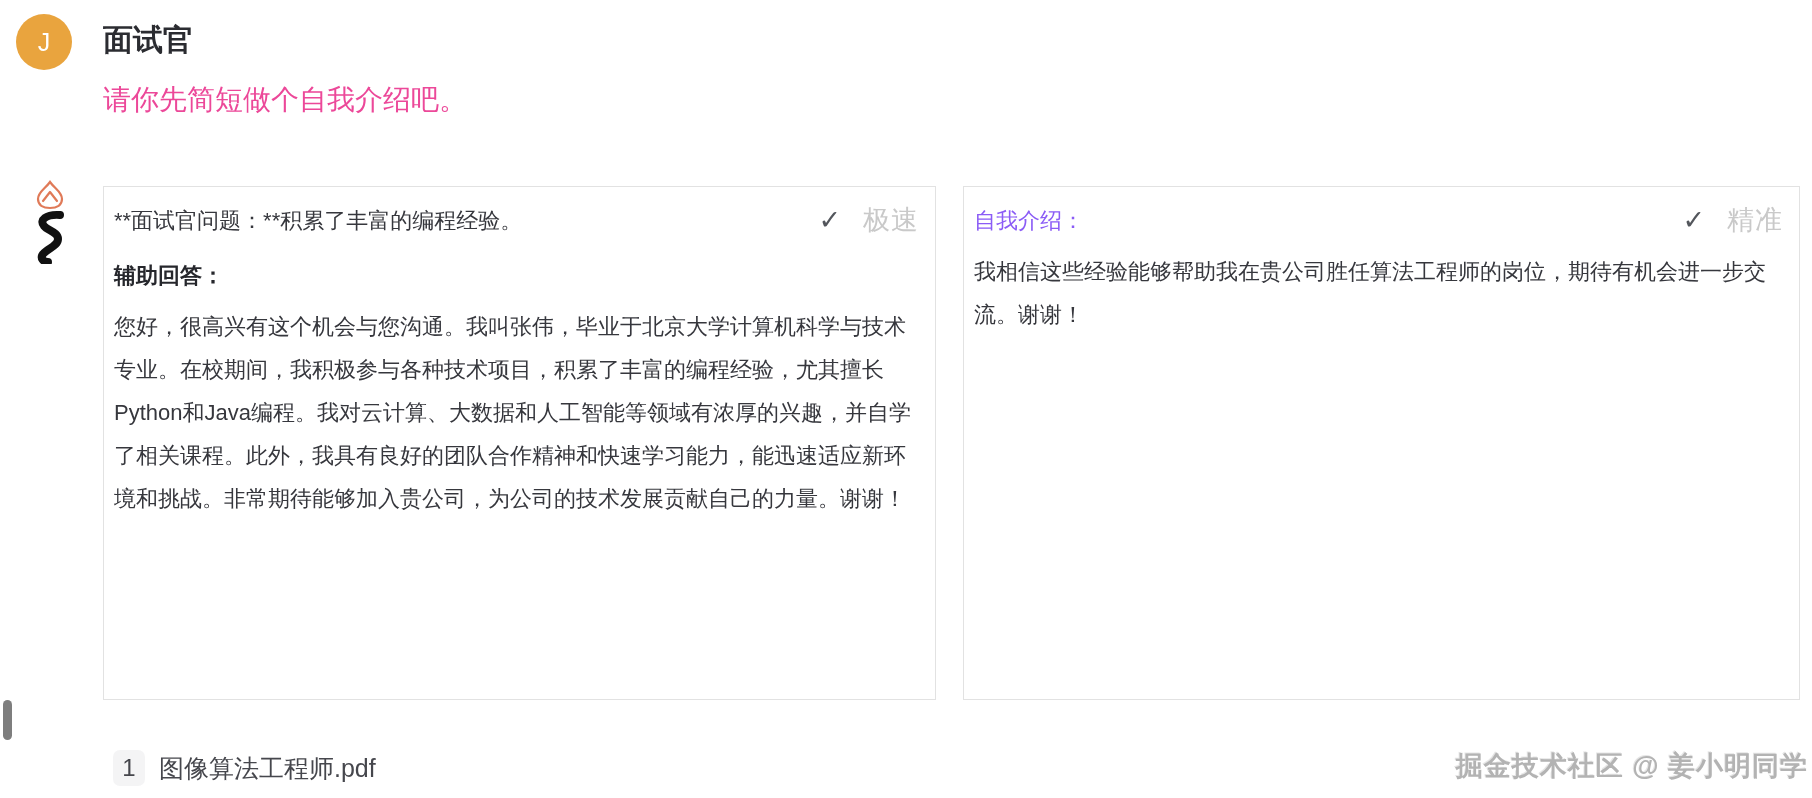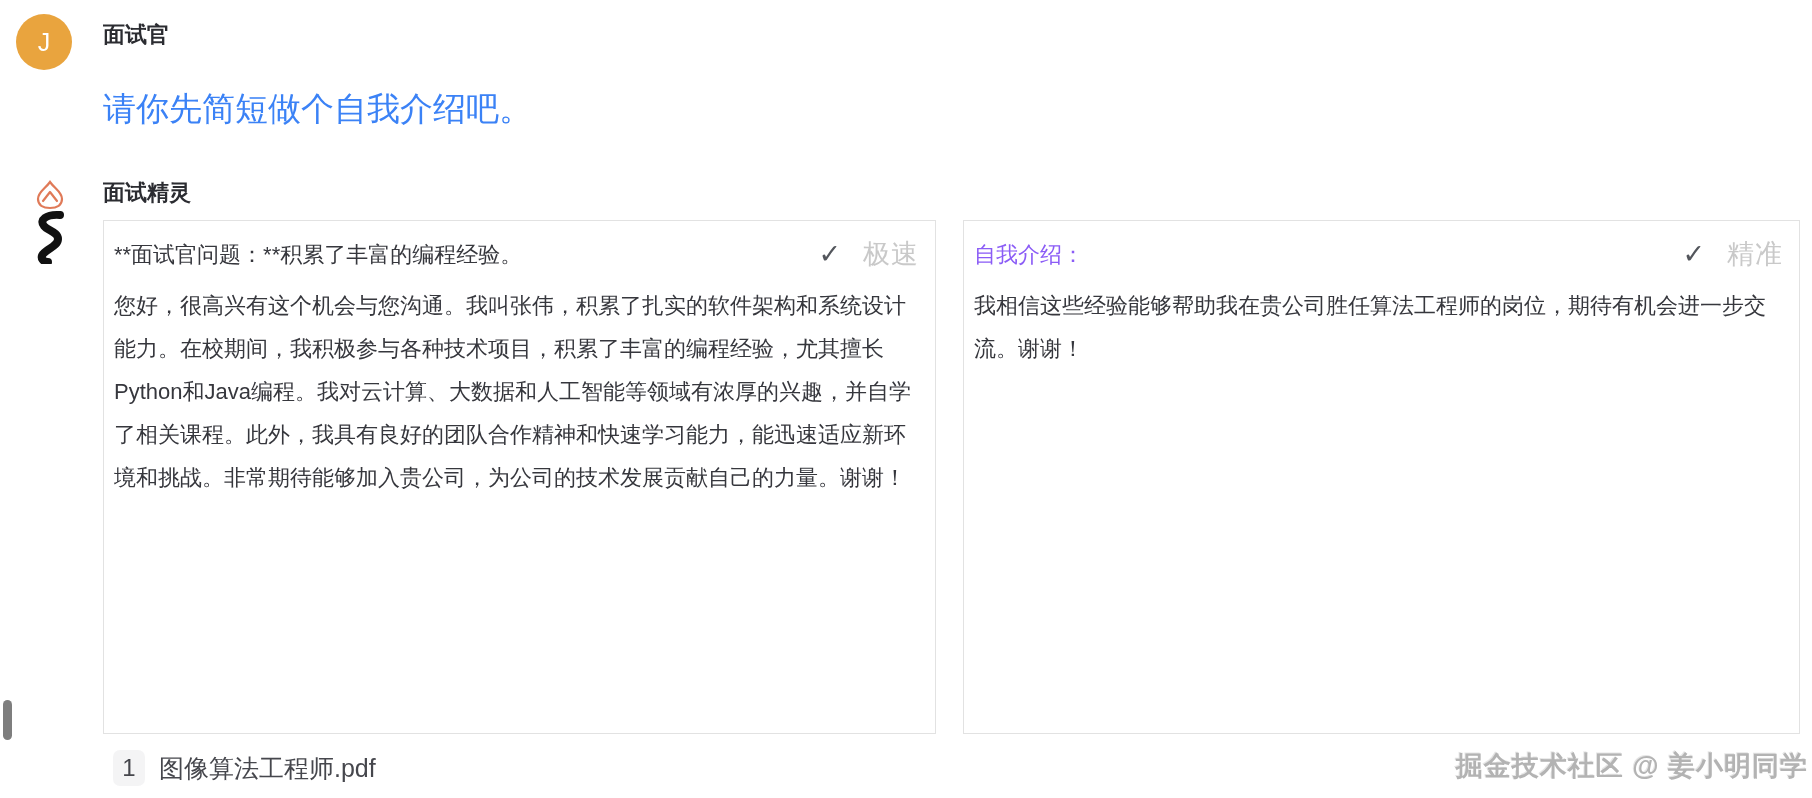--- a/index.html
+++ b/index.html
@@ -21,25 +21,25 @@
 
   .avatar-circle {
     width: 56px; height: 56px; border-radius: 50%;
     background: #E9A43E;
     display: flex; align-items: center; justify-content: center;
     color: #ffffff; font-size: 25px; line-height: 1;
   }
   .genie-logo { width: 40px; height: 84px; margin-left: 14px; margin-top: 8px; }
 
   .sender-name {
-    font-size: 22px; font-weight: bold; color: #2b2c31;
+    font-size: 30px; font-weight: bold; color: #2b2c31;
     line-height: 1.2; margin-top: 8px;
   }
   .question-text {
-    font-size: 33px; color: #3b82f6; margin-top: 38px; line-height: 1.4;
+    font-size: 28px; color: #ec4899; margin-top: 22px; line-height: 1.4;
   }
 
   
   .panels { display: flex; gap: 27px; margin-top: 14px; align-items: stretch; }
   .panel {
     background: #ffffff;
     border: 1px solid #e2e2e2;
     position: relative;
     padding: 12px 12px 16px 10px;
     font-size: 22px;
@@ -124,31 +124,31 @@
   <div class="avatar-col">
     <svg class="genie-logo" viewBox="0 0 40 84" fill="none" xmlns="http://www.w3.org/2000/svg">
 
       <path d="M20 2 C15 9, 8 12, 8 19 C8 25, 13 28, 20 28 C27 28, 32 25, 32 19 C32 12, 25 9, 20 2 Z" stroke="#E07A58" stroke-width="2.2" fill="none"></path>
       <path d="M13 21 L20 12 L27 21" stroke="#E07A58" stroke-width="2.2" fill="none" stroke-linecap="round" stroke-linejoin="round"></path>
 
       <path d="M30 35 C16 34, 9 40, 14 46 C18 51, 28 52, 28 59 C28 66, 18 68, 13 74 C10 78, 13 82, 18 82" stroke="#111111" stroke-width="8" fill="none" stroke-linecap="round"></path>
     </svg>
   </div>
   <div class="content-col">
-    <div class="sender-name">面试精灵</div>
 
     <div class="panels">
 
       <div class="panel panel-fast">
         <div class="speed-badge">
           <span class="check">✓</span>
           <span class="label">极速</span>
         </div>
         <div>**面试官问题：**积累了丰富的编程经验。</div>
-        <div class="answer-body">您好，很高兴有这个机会与您沟通。我叫张伟，积累了扎实的软件架构和系统设计能力。在校期间，我积极参与各种技术项目，积累了丰富的编程经验，尤其擅长Python和Java编程。我对云计算、大数据和人工智能等领域有浓厚的兴趣，并自学了相关课程。此外，我具有良好的团队合作精神和快速学习能力，能迅速适应新环境和挑战。非常期待能够加入贵公司，为公司的技术发展贡献自己的力量。谢谢！</div>
+        <div class="answer-heading">辅助回答：</div>
+        <div class="answer-body">您好，很高兴有这个机会与您沟通。我叫张伟，毕业于北京大学计算机科学与技术专业。在校期间，我积极参与各种技术项目，积累了丰富的编程经验，尤其擅长Python和Java编程。我对云计算、大数据和人工智能等领域有浓厚的兴趣，并自学了相关课程。此外，我具有良好的团队合作精神和快速学习能力，能迅速适应新环境和挑战。非常期待能够加入贵公司，为公司的技术发展贡献自己的力量。谢谢！</div>
       </div>
 
       <div class="panel panel-precise">
         <div class="speed-badge">
           <span class="check">✓</span>
           <span class="label">精准</span>
         </div>
         <div class="bold-line">自我介绍：</div>
 
 

